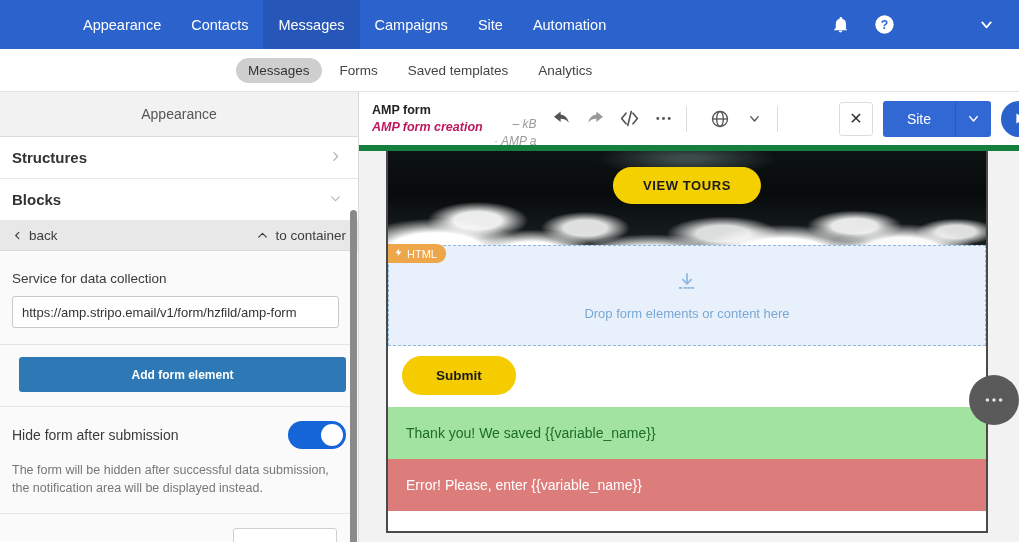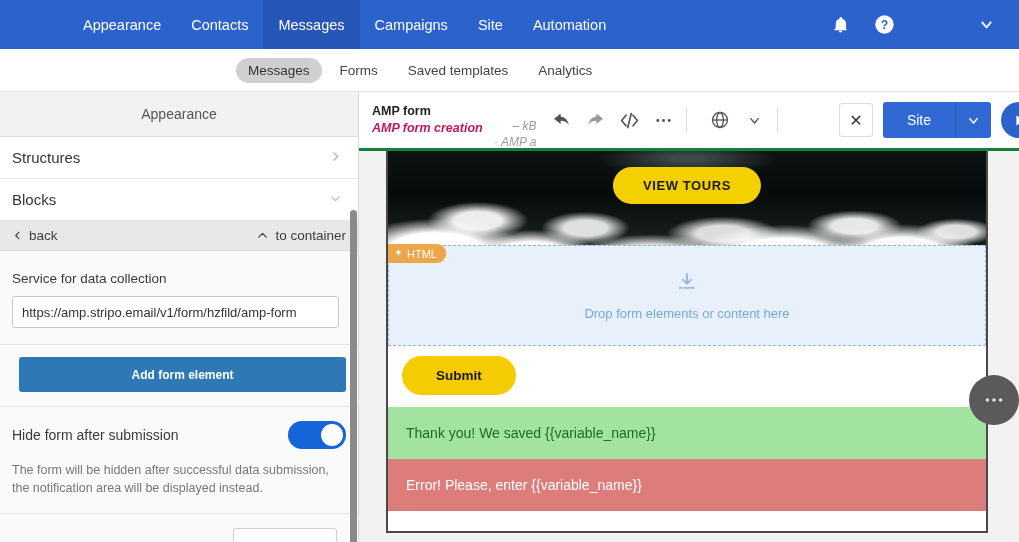--- a/index.html
+++ b/index.html
@@ -64,21 +64,21 @@
     background: #f2f2f2; border-bottom: 1px solid #dcdcdc;
     border-right: 7px solid #6d28d9;
   }
   .side-tab.active { background: #ffffff; border-bottom: 1px solid #ffffff; }
   .side-tab:last-child { border-right: none; }
 
   .accordion-row {
     height: 42px; display: flex; align-items: center;
     justify-content: space-between;
     padding: 0 16px 0 12px;
-    font-size: 15px; font-weight: normal; color: #333;
+    font-size: 15px; font-weight: bold; color: #333;
     background: #ffffff; border-bottom: 1px solid #e6e6e6;
     cursor: pointer;
   }
   .chev { color: #b5b5b5; font-size: 15px; }
 
   .backbar {
     height: 30px; background: #e8e8e8;
     display: flex; align-items: center; justify-content: space-between;
     padding: 0 12px; font-size: 13.5px; color: #3d3d3d;
     border-bottom: 1px solid #dcdcdc;
@@ -133,21 +133,21 @@
     width: 7px; height: 400px;
     background: #8a8a8a; border-radius: 4px;
   }
 
   
   .editor { flex: 1; display: flex; flex-direction: column; background: #f7f7f7; position: relative; }
 
   .toolbar {
     height: 59px; background: #ffffff;
     display: flex; align-items: center;
-    border-bottom: 3px solid #15803d;
+    border-bottom: 6px solid #15803d;
     padding-left: 13px; position: relative;
   }
   .tb-title { display: flex; flex-direction: column; justify-content: center; min-width: 118px; }
   .tb-title .t1 { font-size: 12.5px; color: #222; font-weight: bold; line-height: 1.35; }
   .tb-title .t2 { font-size: 12.5px; color: #be185d; font-weight: bold; font-style: italic; line-height: 1.35; }
   .tb-meta { display: flex; flex-direction: column; justify-content: center; margin-left: 4px; margin-top: 28px; }
   .tb-meta .m1 { font-size: 12px; color: #9b9b9b; font-style: italic; line-height: 1.35; text-align: right; }
   .tb-meta .m2 { font-size: 12px; color: #9b9b9b; font-style: italic; line-height: 1.35; white-space: nowrap; }
   .tb-meta .dot { color: #b5b5b5; }
 

